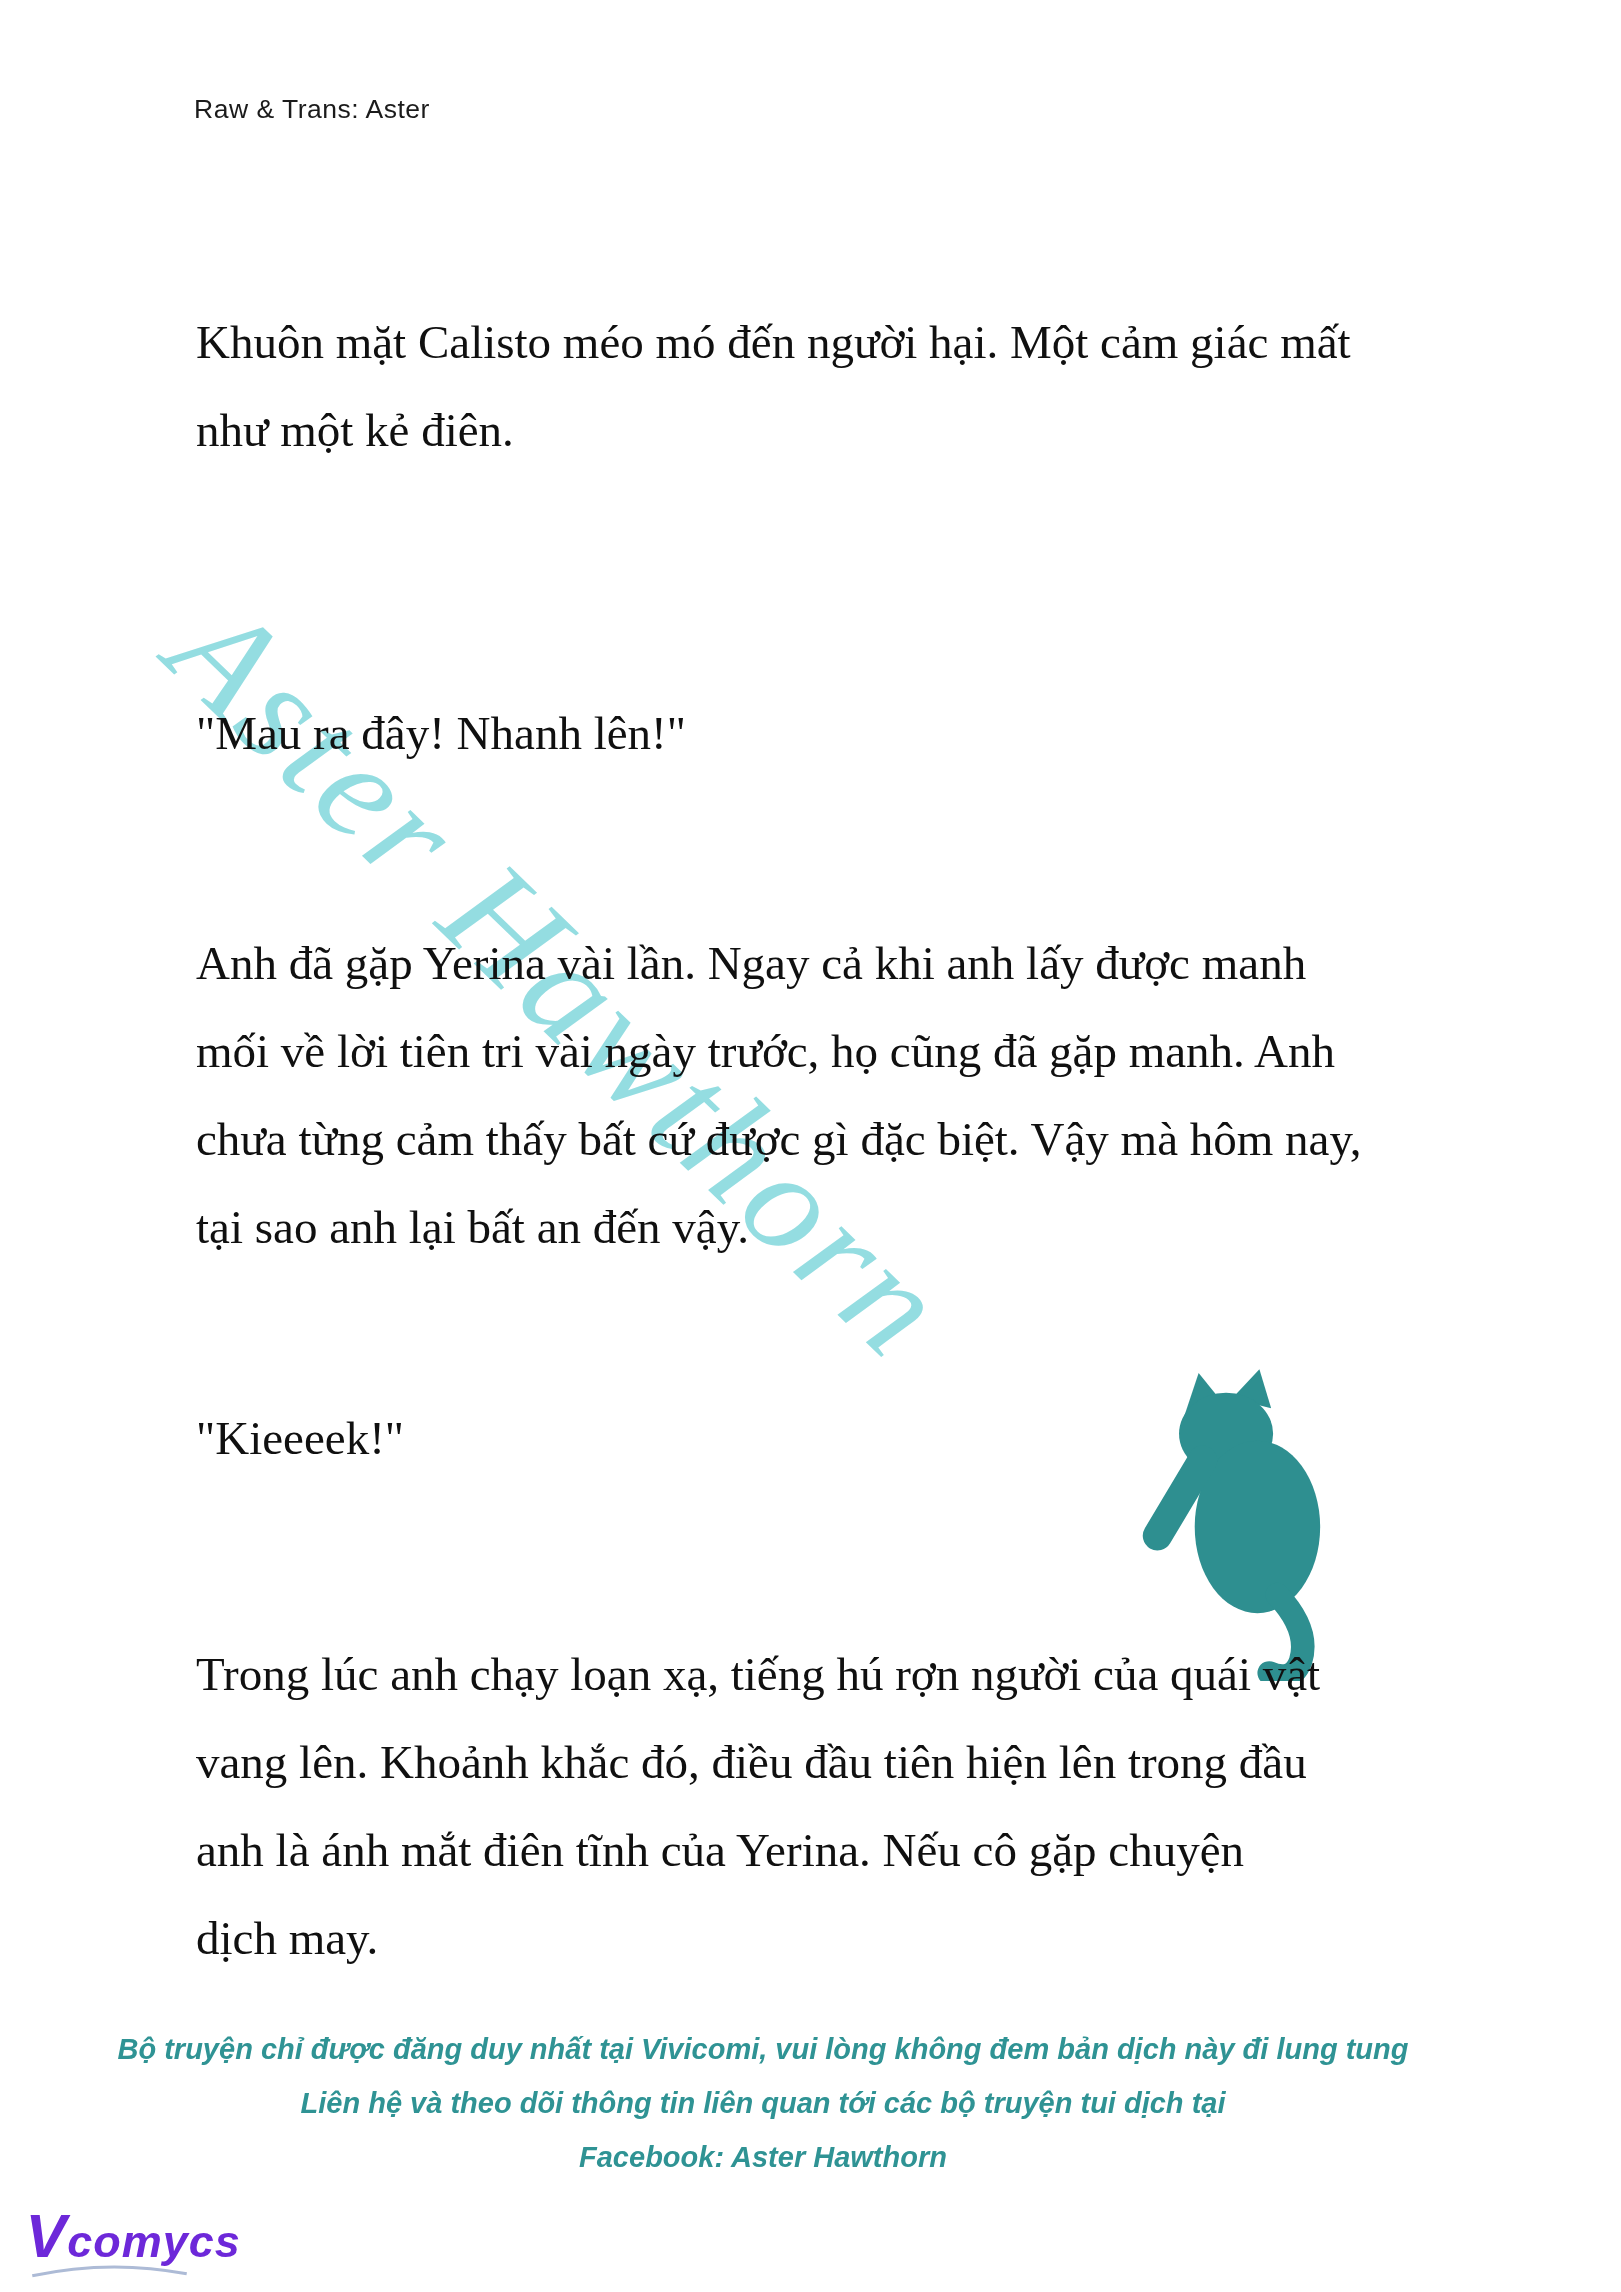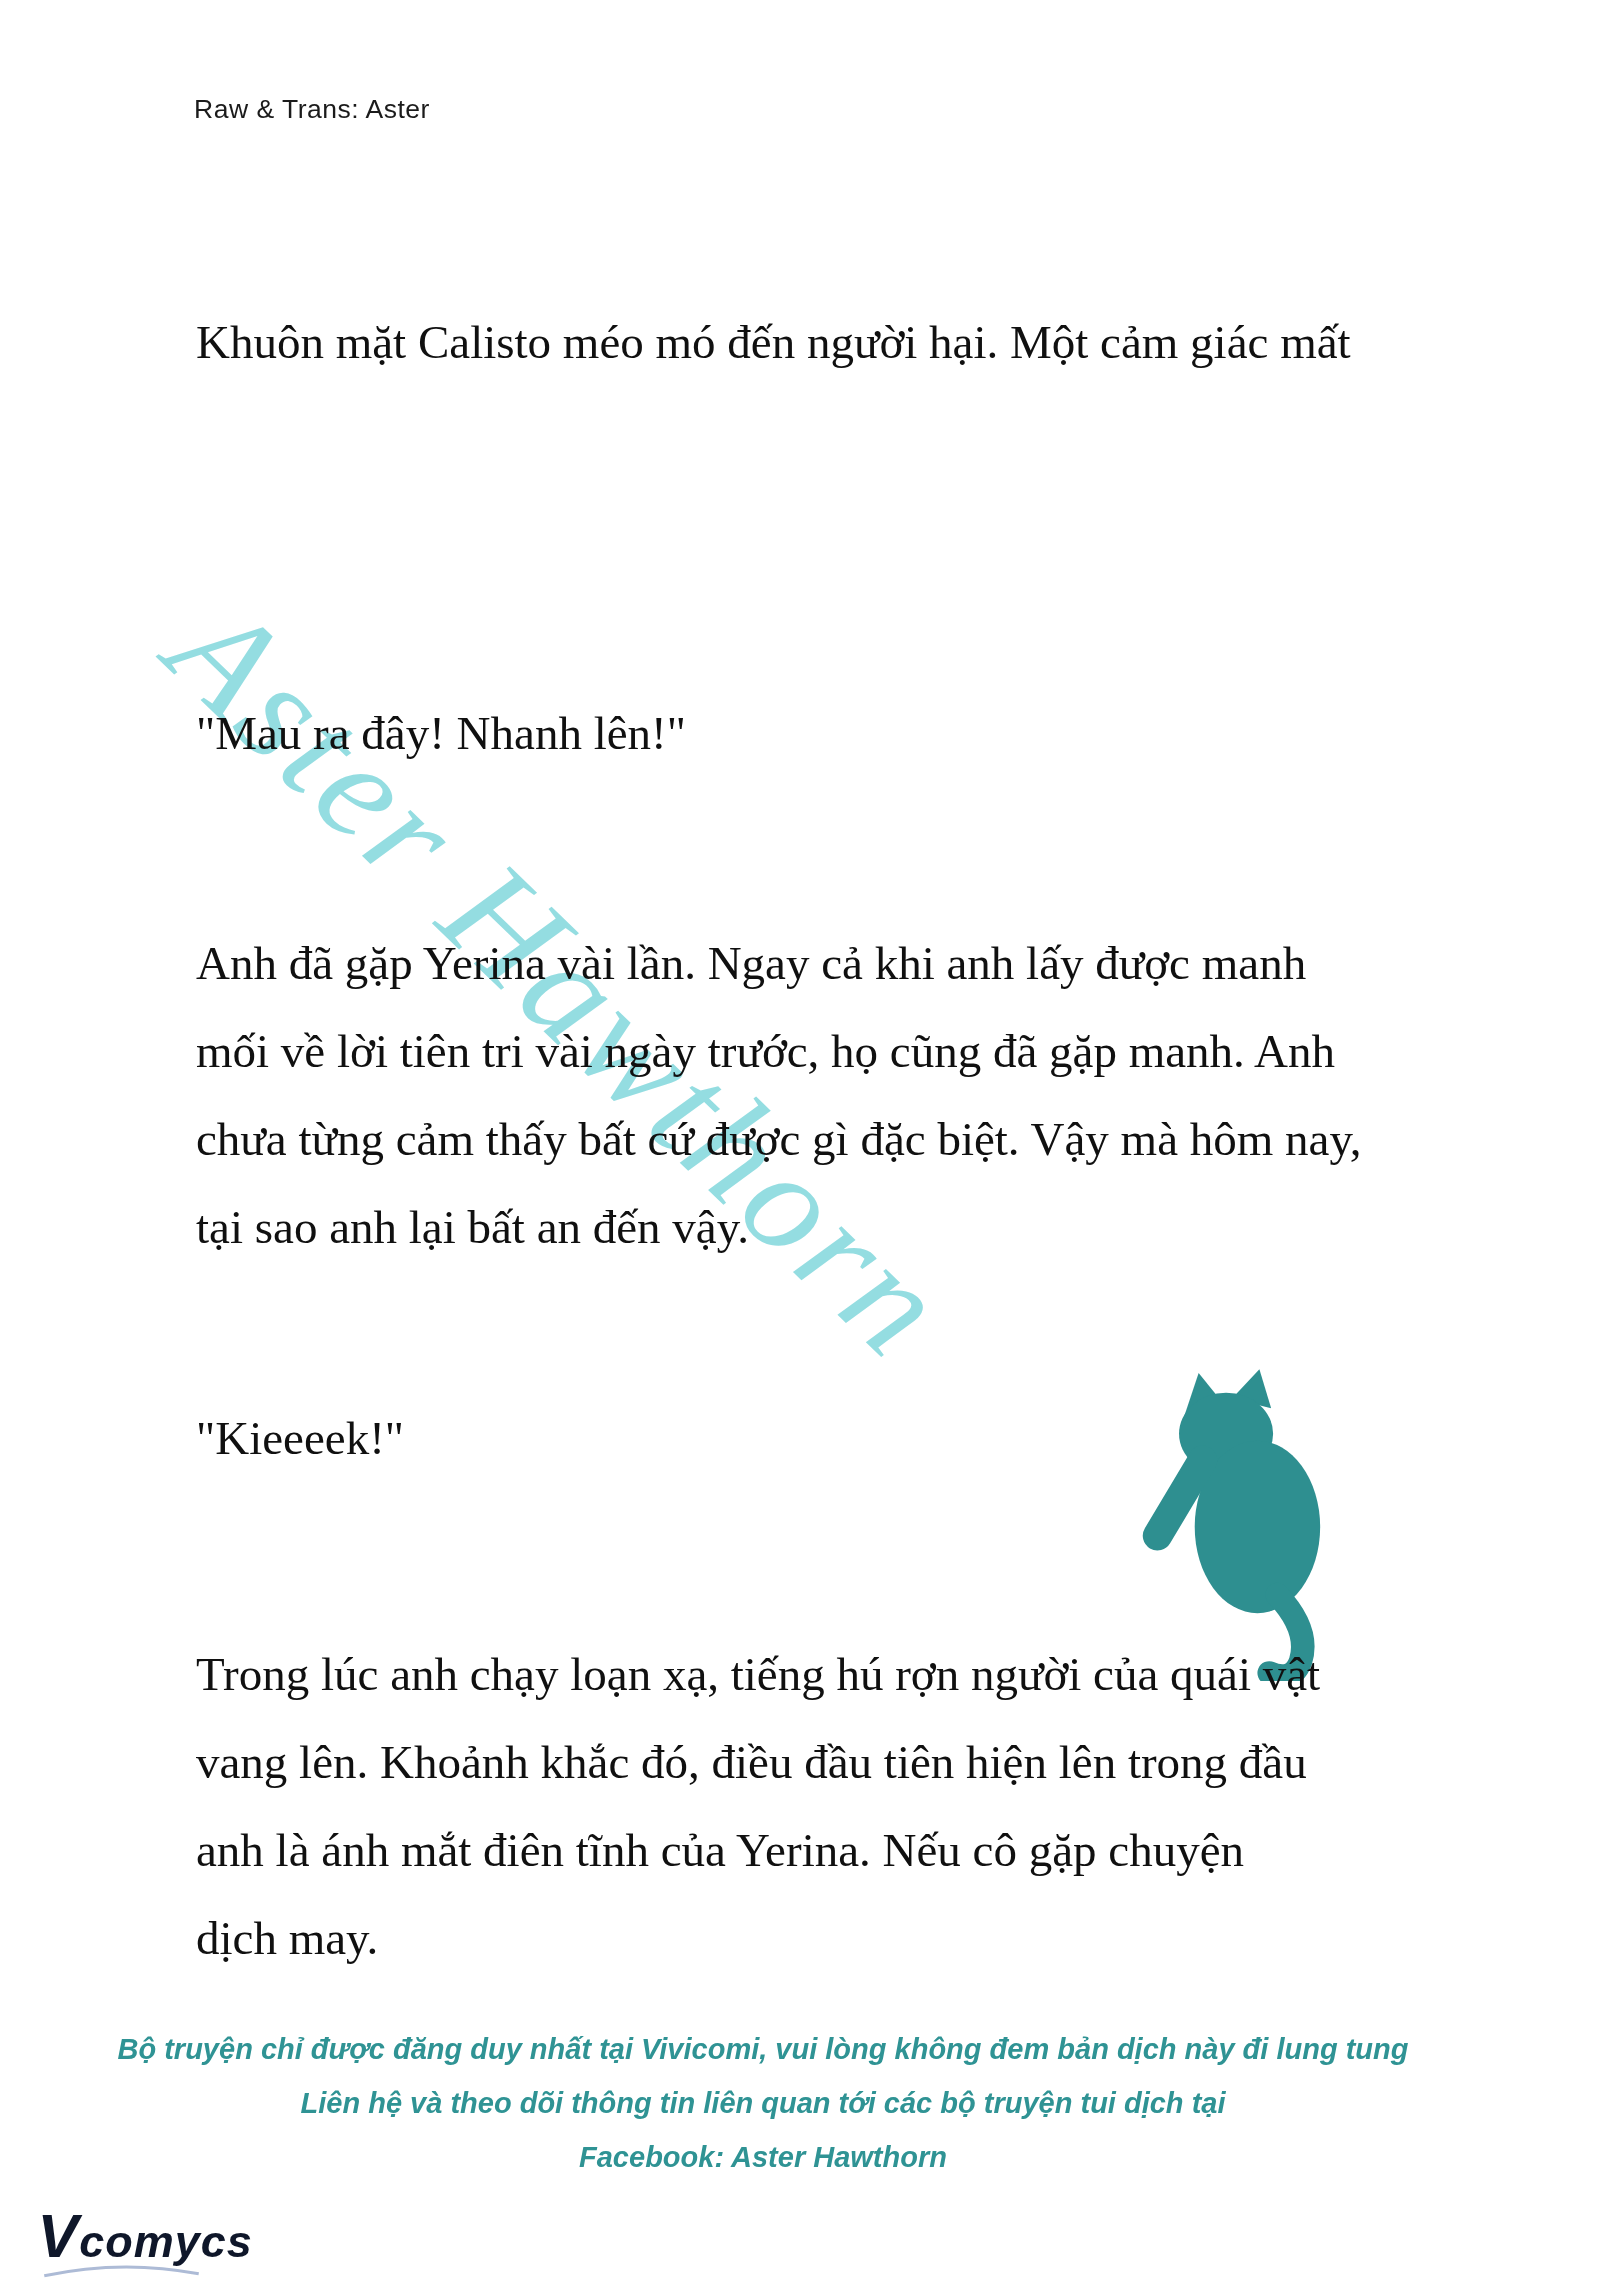--- a/index.html
+++ b/index.html
@@ -53,43 +53,43 @@
     font-style:italic; font-weight:bold;
     font-size:29px; line-height:54px;
     color:#2f9394;
     z-index:2;
   }
 
   .logo {
     position:absolute; left:25.5px; top:2201px;
     font-family:"Liberation Sans", sans-serif;
     font-style:italic; font-weight:bold;
-    color:#0f172a;
+    color:#6d28d9;
     z-index:2;
-    margin-left:12px;
   }
   .logo-text {
     display:block;
     font-size:45px;
     letter-spacing:1px;
   }
   .logo-text::first-letter { font-size:61px; }
   .logo-swoosh { display:block; margin-top:-5.9px; }
 </style>
 </head>
 <body>
 
 <div class="page">
 
   <div class="credit">Raw &amp; Trans: Aster</div>
 
   <div class="watermark">Aster Hawthorn</div>
 
   <div class="para" style="top:298px">
     <div class="line">Khuôn mặt Calisto méo mó đến người hại. Một cảm giác mất</div>
+    <div class="line">như một kẻ điên.</div>
   </div>
 
   <div class="para" style="top:689px">
     <div class="line">"Mau ra đây! Nhanh lên!"</div>
   </div>
 
   <div class="para" style="top:919px">
     <div class="line">Anh đã gặp Yerina vài lần. Ngay cả khi anh lấy được manh</div>
     <div class="line">mối về lời tiên tri vài ngày trước, họ cũng đã gặp manh. Anh</div>
     <div class="line">chưa từng cảm thấy bất cứ được gì đặc biệt. Vậy mà hôm nay,</div>

